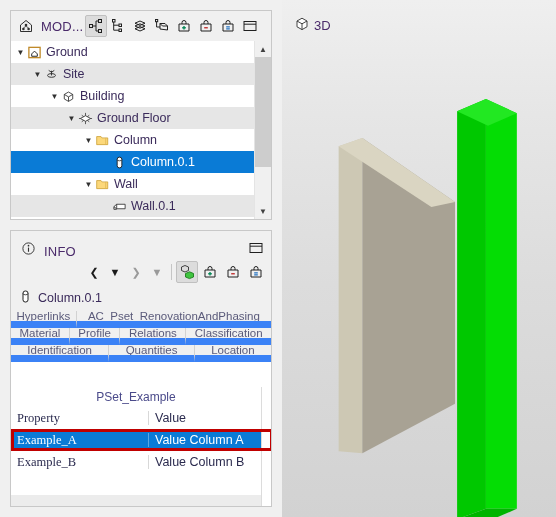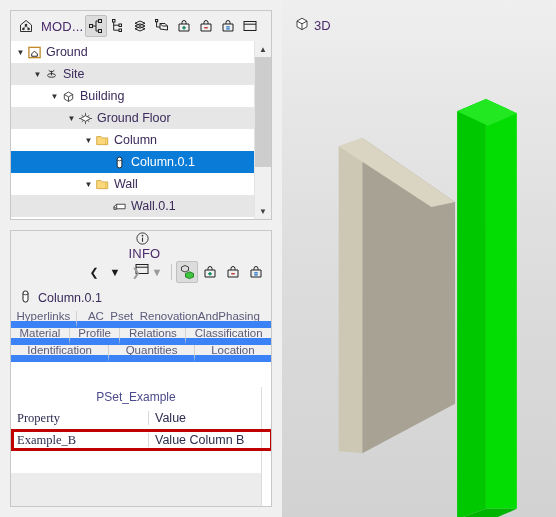--- a/index.html
+++ b/index.html
@@ -164,24 +164,23 @@
     height: 277px;
     background: #ffffff;
     border: 1px solid #c8c8c8;
     box-sizing: border-box;
     overflow: hidden;
   }
   .info-head {
     height: 28px;
     background: #f0f0f0;
     display: flex;
-    align-items: center;
+    align-items: flex-end;
     padding: 0 4px 0 6px;
     box-sizing: border-box;
-    flex-direction: column;
   }
   .info-head-text {
     font-size: 13px;
     color: #4a2a6a;
     letter-spacing: 0.2px;
     margin-left: 5px;
   }
   .info-toolbar {
     height: 26px;
     background: #f0f0f0;
@@ -626,20 +625,24 @@
         </div>
 
       <div class="prop-area">
         <div class="prop-main">
           <div class="pset-title">PSet_Example</div>
           <div class="grid-head">
             <div class="cell-prop">Property</div>
             <div class="cell-val">Value</div>
           </div>
           <div id="grid-rows">
+              <div class="grid-row sel">
+                <div class="cell-prop">Example_A</div>
+                <div class="cell-val">Value Column A</div>
+              </div>
               <div class="grid-row">
                 <div class="cell-prop">Example_B</div>
                 <div class="cell-val">Value Column B</div>
               </div>
             </div>
           <div class="grid-row empty"></div>
           <div class="grid-filler"></div>
           <div class="highlight-box" style="border-color: rgb(192, 0, 0);"></div>
         </div>
         <div class="prop-vscroll"></div>

